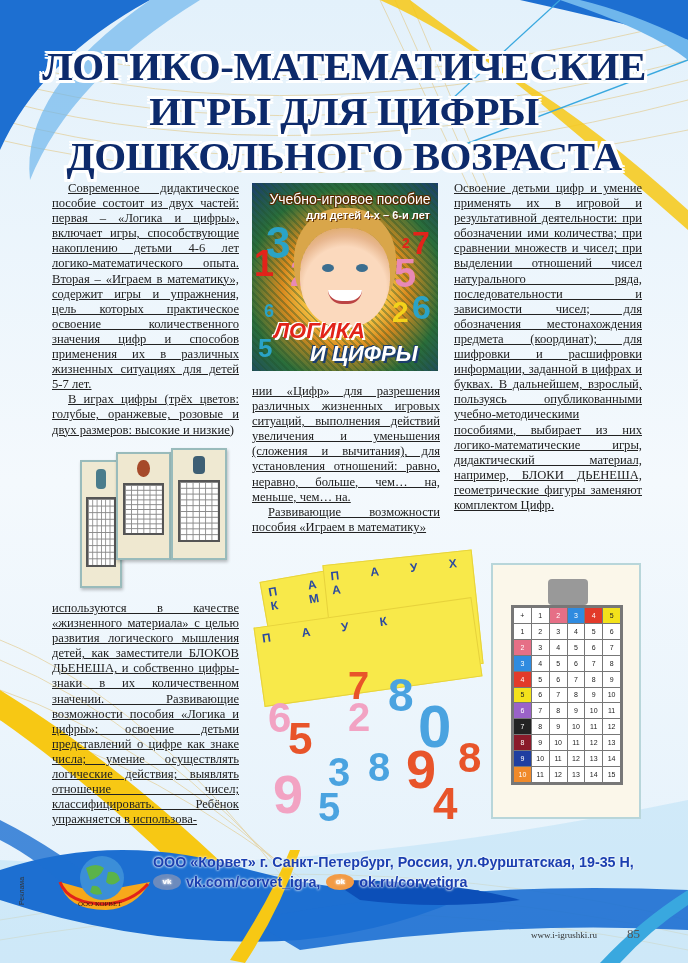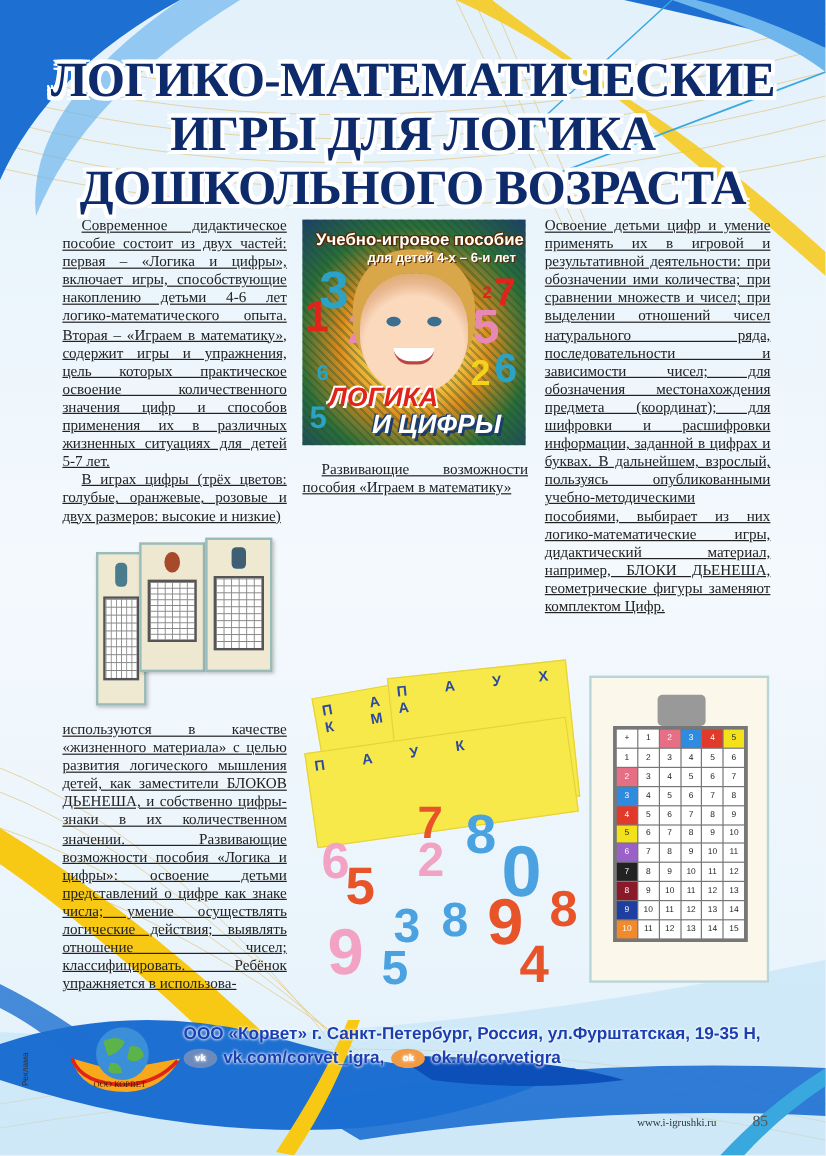--- a/index.html
+++ b/index.html
@@ -58,21 +58,21 @@
     border-radius: 45% 45% 48% 48%;
     background: radial-gradient(circle at 50% 60%, #fbd9bd 0 55%, #e8b78f 70%, #d39a3a 100%);
     box-shadow: 0 -14px 0 6px #d9a64a;
   }
   .cover .face .eye { position: absolute; top: 36px; width: 12px; height: 8px; background: #3b6e8f; border-radius: 50%; }
   .cover .face .eye.l { left: 22px; } .cover .face .eye.r { right: 22px; }
   .cover .face .mouth { position: absolute; left: 28px; top: 62px; width: 34px; height: 14px; background: #fff; border-radius: 0 0 20px 20px; border-bottom: 3px solid #b44; }
   .cover .subtitle1 {
     position: absolute; left: 0; top: 8px; width: 100%;
     text-align: center; color: #fff; font-family: "Liberation Sans", sans-serif;
-    font-weight: bold; font-size: 14px;
+    font-weight: normal; font-size: 14px;
     text-shadow: 1px 1px 0 #5a2a00, -1px -1px 0 #5a2a00, 1px -1px 0 #5a2a00, -1px 1px 0 #5a2a00;
     padding-left: 10px;
   }
   .cover .subtitle2 {
     position: absolute; right: 8px; top: 26px;
     color: #fff; font-family: "Liberation Sans", sans-serif; font-size: 11px; font-weight: bold;
     text-shadow: 1px 1px 0 #5a2a00;
   }
   .cover .logic {
     position: absolute; left: 22px; top: 135px;
@@ -212,21 +212,21 @@
   <path d="M330 880 Q450 880 520 900 Q440 910 360 900 Z" fill="#0c4fb8"></path>
   <path d="M600 963 Q640 920 688 890 L688 905 Q650 930 620 963 Z" fill="#39a8df"></path>
   <path d="M230 960 Q270 900 290 850 L300 850 Q280 910 245 963 Z" fill="#f7c814"></path>
   <path d="M0 820 Q60 850 120 900 L80 900 Q40 860 0 840 Z" fill="#1d6fd1" opacity="0.8"></path>
 </svg>
 
 <div class="page">
 
   <h1 class="title">
     <div>ЛОГИКО-МАТЕМАТИЧЕСКИЕ</div>
-    <div>ИГРЫ ДЛЯ ЛОГИКА</div>
+    <div>ИГРЫ ДЛЯ ЦИФРЫ</div>
     <div>ДОШКОЛЬНОГО ВОЗРАСТА</div>
   </h1>
 
   <div class="col col1a">
     <p>Современное дидактическое пособие состоит из двух частей: первая – «Логика и цифры», включает игры, способствующие накоплению детьми 4-6 лет логико-математического опыта. Вторая – «Играем в математику», содержит игры и упражнения, цель которых практическое освоение количественного значения цифр и способов применения их в различных жизненных ситуациях для детей 5-7 лет.</p>
     <p>В играх цифры (трёх цветов: голубые, оранжевые, розовые и двух размеров: высокие и низкие)</p>
   </div>
 
   <div class="cover">
     <span class="num" style="left:14px;top:35px;font-size:44px;color:#2aa3c6">3</span>
@@ -260,20 +260,21 @@
       <div class="head" style="background:#a64a2a;border-radius:50%"></div>
       <div class="grid" style="bottom:22%"></div>
     </div>
     <div class="board" style="left:91px;top:0;width:56px;height:112px;">
       <div class="head" style="background:#3e5f74"></div>
       <div class="grid"></div>
     </div>
   </div>
 
   <div class="col col2">
+    <p class="noindent">нии «Цифр» для разрешения различных жизненных игровых ситуаций, выполнения действий увеличения и уменьшения (сложения и вычитания), для установления отношений: равно, неравно, больше, чем… на, меньше, чем… на.</p>
     <p>Развивающие возможности пособия «Играем в математику»</p>
   </div>
 
   <div class="col col3">
     <p class="noindent">Освоение детьми цифр и умение применять их в игровой и результативной деятельности: при обозначении ими количества; при сравнении множеств и чисел; при выделении отношений чисел натурального ряда, последовательности и зависимости чисел; для обозначения местонахождения предмета (координат); для шифровки и расшифровки информации, заданной в цифрах и буквах. В дальнейшем, взрослый, пользуясь опубликованными учебно-методическими пособиями, выбирает из них логико-математические игры, дидактический материал, например, БЛОКИ ДЬЕНЕША, геометрические фигуры заменяют комплектом Цифр.</p>
   </div>
 
   <div class="col col1b">
     <p class="noindent">используются в качестве «жизненного материала» с целью развития логического мышления детей, как заместители БЛОКОВ ДЬЕНЕША, и собственно цифры-знаки в их количественном значении. Развивающие возможности пособия «Логика и цифры»: освоение детьми представлений о цифре как знаке числа; умение осуществлять логические действия; выявлять отношение чисел; классифицировать. Ребёнок упражняется в использова-</p>
   </div>

